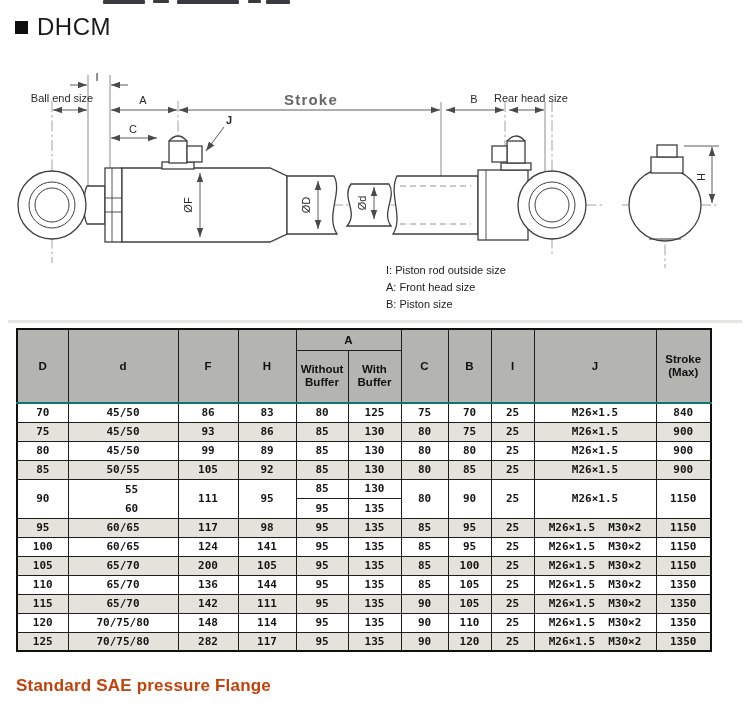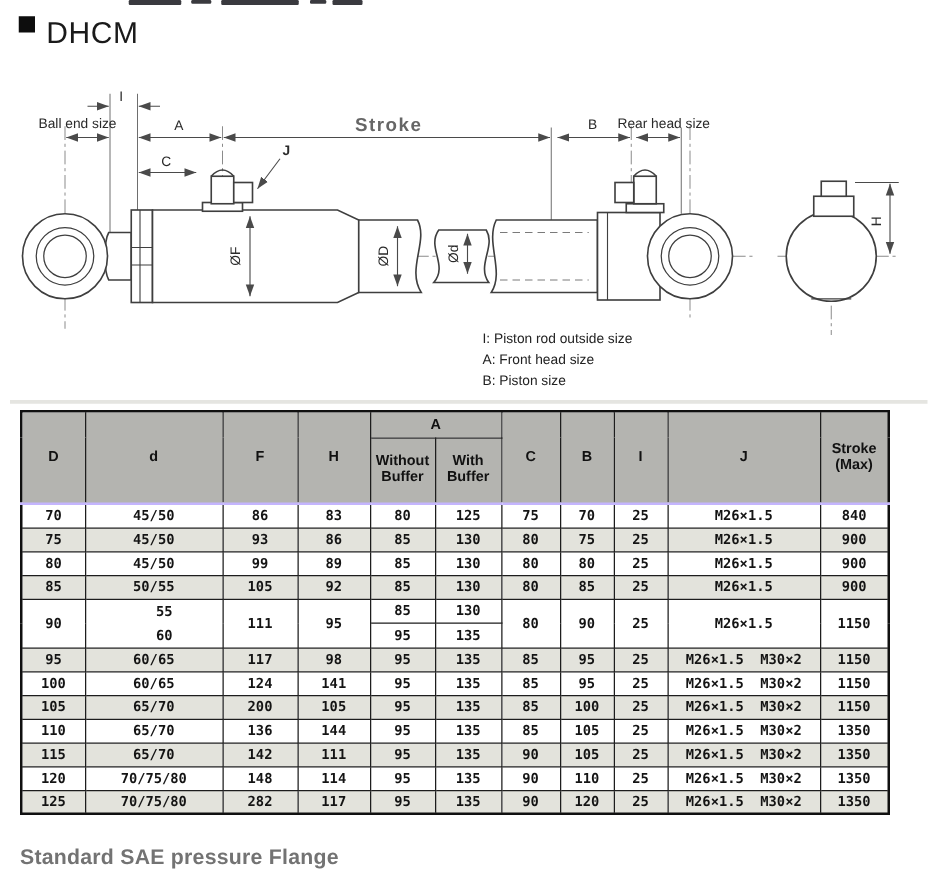--- a/index.html
+++ b/index.html
@@ -1,44 +1,44 @@
 <!DOCTYPE html>
 <html><head>
 <meta charset="utf-8">
 <style>
   html,body{margin:0;padding:0;background:#fff;}
   .page{position:relative;width:750px;height:714px;background:#ffffff;overflow:hidden;
         font-family:"Liberation Sans",sans-serif;color:#111;}
   
   .artifact{position:absolute;top:0;height:4px;background:#3a3a3f;border-radius:1px;}
   
-  .title{position:absolute;top:13px;left:15px;display:flex;gap:9px;}
+  .title{position:absolute;top:13px;left:15px;display:flex;align-items:center;gap:9px;}
   .title .sq{width:13px;height:13px;background:#0d0d0d;display:inline-block;}
   .title .txt{font-size:24px;letter-spacing:.5px;color:#1a1a1a;}
   
   svg.diagram{position:absolute;top:55px;left:0;}
   .dimtxt{font-family:"Liberation Sans",sans-serif;font-size:11px;fill:#2a2a2a;}
   .stroketxt{font-family:"Liberation Sans",sans-serif;font-size:15px;font-weight:bold;fill:#666;letter-spacing:1.2px;}
   .legtxt{font-family:"Liberation Sans",sans-serif;font-size:11px;fill:#222;}
   
   .tablewrap{position:absolute;top:328px;left:16px;}
   .smear{position:absolute;left:8px;top:320px;width:734px;height:3px;background:#cfcfc9;opacity:.55;}
   table.spec{border-collapse:collapse;table-layout:fixed;width:694px;border:2px solid #101010;background:#fff;}
   table.spec th,table.spec td{border:1px solid #1d1d1d;text-align:center;vertical-align:middle;padding:0;overflow:hidden;}
   table.spec thead th{background:#b4b4b0;font-family:"Liberation Sans",sans-serif;font-size:11.5px;font-weight:bold;color:#111;}
   table.spec tbody td{font-family:"DejaVu Sans Mono",monospace;font-size:11px;font-weight:bold;color:#141414;white-space:pre;}
   table.spec tbody tr{height:19px;}
   table.spec thead tr.hr1{height:21px;}
   table.spec thead tr.hr2{height:53px;}
-  table.spec tbody tr:first-child td{border-top:2px solid #c4b5fd;}
+  table.spec tbody tr:first-child td{border-top:2px solid #0f766e;}
   table.spec tr.shaded td{background:#e3e3dc;}
   table.spec .twolines div{line-height:13px;}
   table.spec .dsplit div{line-height:19px;margin-left:17px;}
   
-  .footer{position:absolute;top:676px;left:16px;font-size:17px;font-weight:bold;color:#737373;letter-spacing:.2px;}
+  .footer{position:absolute;top:676px;left:16px;font-size:17px;font-weight:bold;color:#c2410c;letter-spacing:.2px;}
 </style>
 </head>
 <body>
 
 <div class="page">
 
   <div class="artifact" style="left:103px;width:42px;"></div>
   <div class="artifact" style="left:153px;width:16px;height:3px;"></div>
   <div class="artifact" style="left:177px;width:62px;"></div>
   <div class="artifact" style="left:248px;width:13px;height:3px;"></div>

